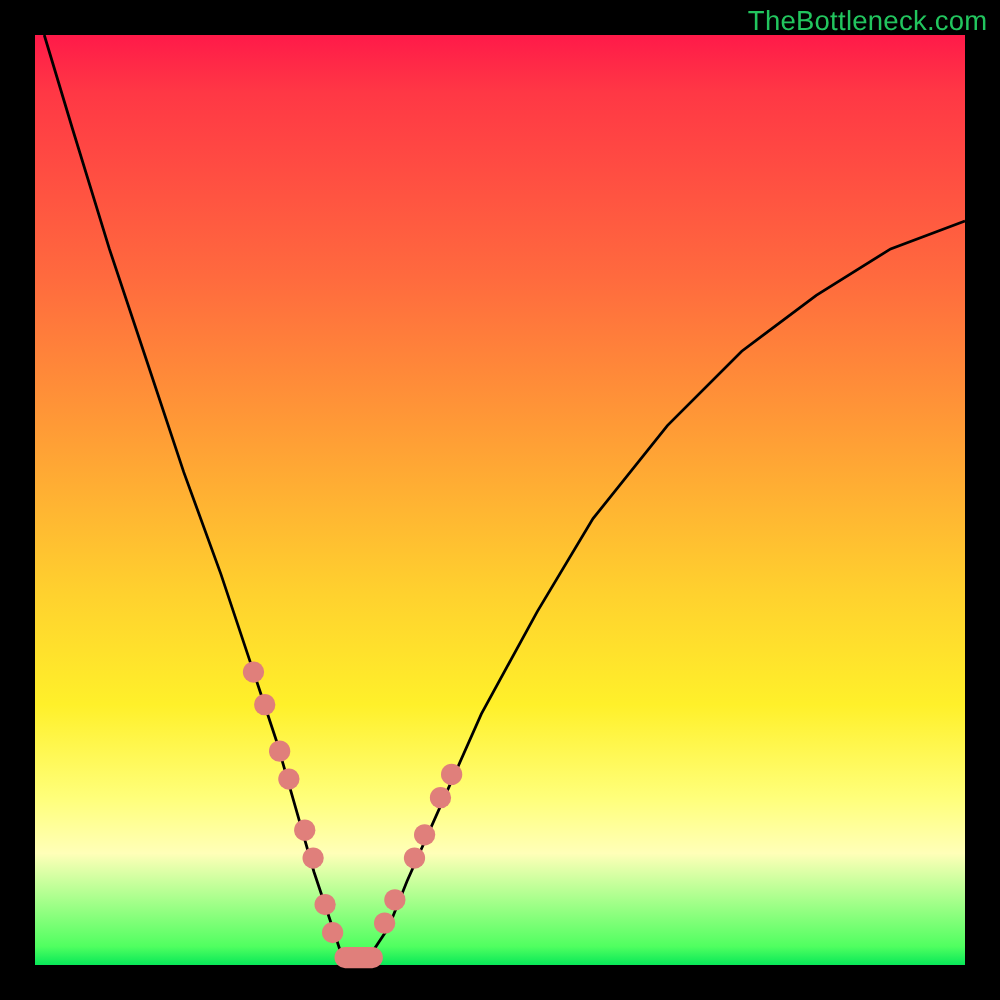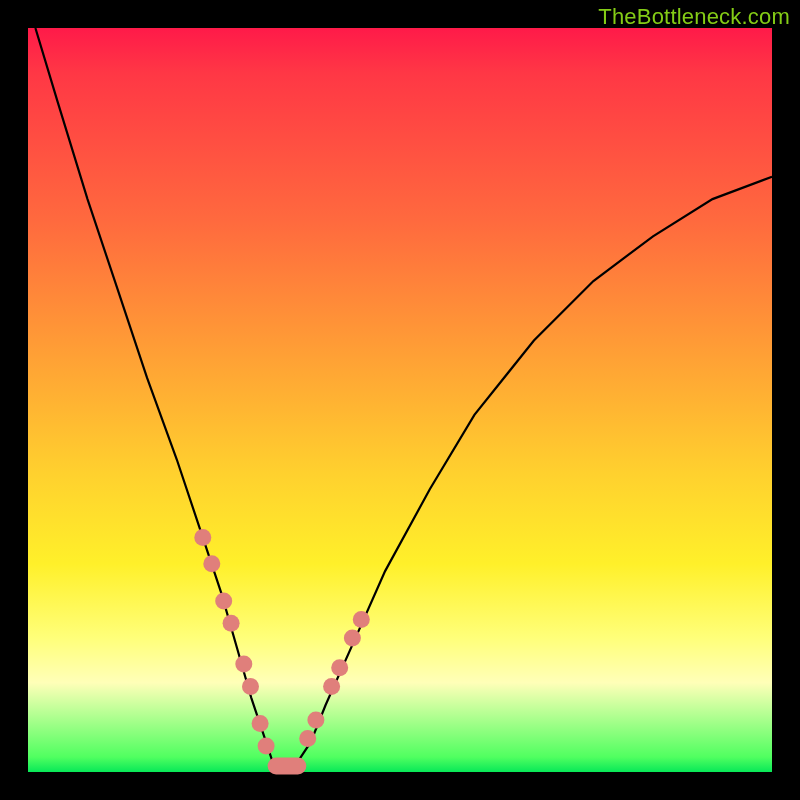--- a/index.html
+++ b/index.html
@@ -34,21 +34,21 @@
       #ffff7a 82%,
       #ffffb8 88%,
       #50ff60 98%,
       #08e858 100%
     );
   }
   .watermark {
     position: absolute;
     top: 4px;
     right: 10px;
-    color: #84cc16;
+    color: #22c55e;
     font-size: 22px;
     font-weight: 500;
     letter-spacing: 0.2px;
     user-select: none;
     margin-left: 28px;
   }
   svg.curve {
     position: absolute;
     left: 0;
     top: 0;

